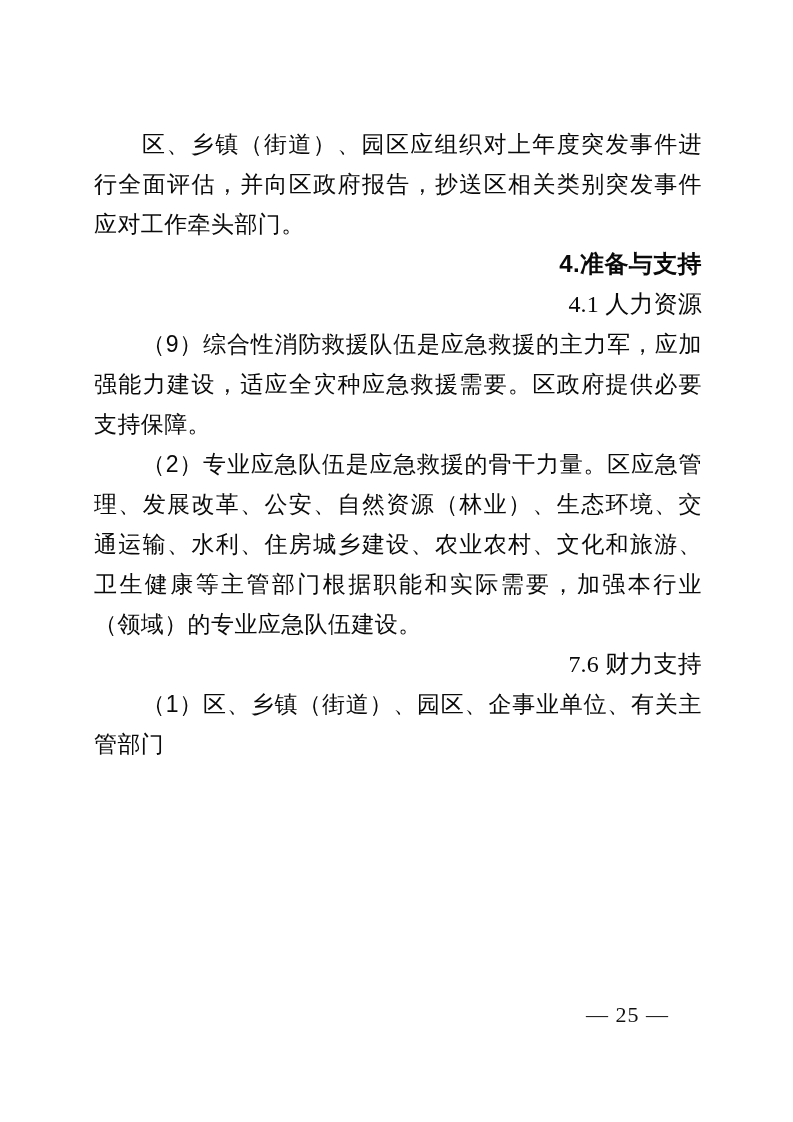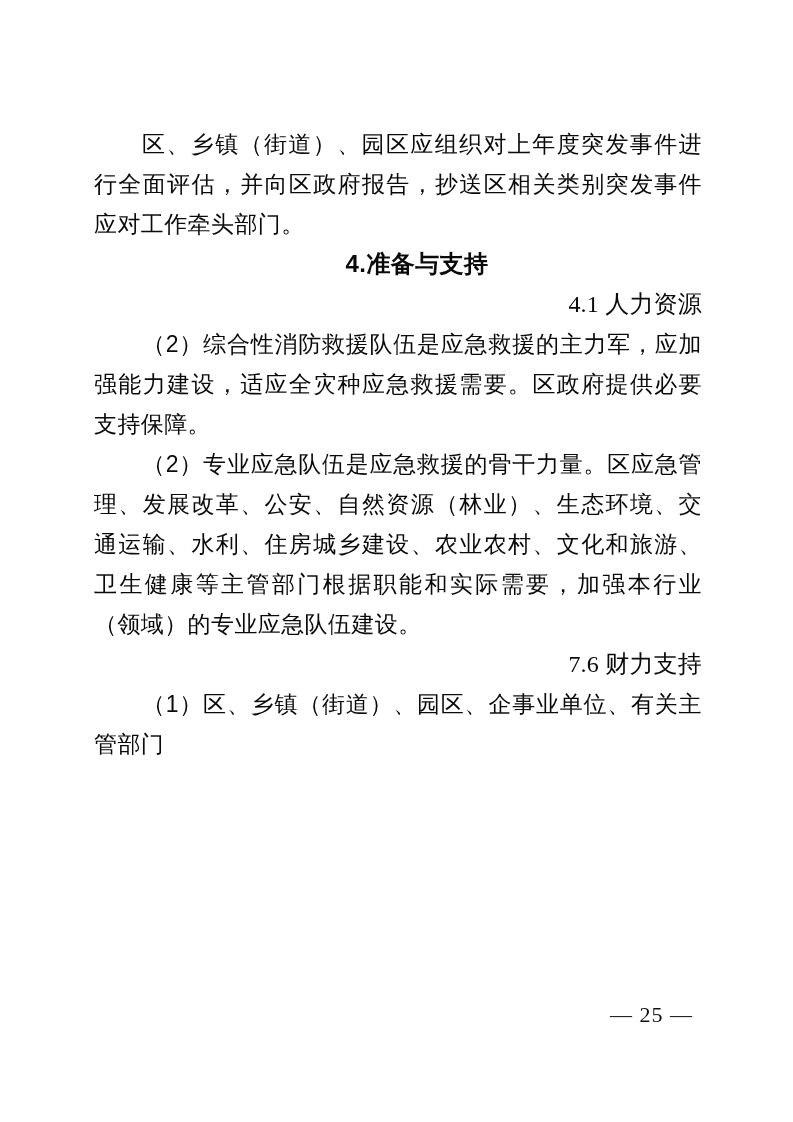--- a/index.html
+++ b/index.html
@@ -23,48 +23,48 @@
     margin: 0;
     font-size: 23px;
     line-height: 40px;
     text-align: justify;
     text-justify: inter-ideograph;
     text-indent: 48px;
     letter-spacing: 0.4px;
   }
   p.heading {
     font-weight: bold;
-    text-align: center;
+    text-align: right;
     text-indent: 38px;
     font-size: 24px;
   }
   p.subheading {
     font-family: "Liberation Serif", serif;
     text-align: right;
     text-indent: 40px;
     font-size: 24px;
     letter-spacing: 0.2px;
   }
   .page-number {
     position: absolute;
     top: 1002px;
-    right: 100px;
+    right: 124px;
     font-family: "Liberation Serif", serif;
     font-size: 22px;
     letter-spacing: 1px;
     color: #111111;
   }
 </style>
 </head>
 <body>
 
 <div class="page">
   <div class="content">
     <p class="body">区、乡镇（街道）、园区应组织对上年度突发事件进行全面评估，并向区政府报告，抄送区相关类别突发事件应对工作牵头部门。</p>
     <p class="heading">4.准备与支持</p>
     <p class="subheading">4.1 人力资源</p>
-    <p class="body">（2）综合性消防救援队伍是应急救援的主力军，应加强能力建设，适应全灾种应急救援需要。区政府提供必要支持保障。</p>
+    <p class="body">（9）综合性消防救援队伍是应急救援的主力军，应加强能力建设，适应全灾种应急救援需要。区政府提供必要支持保障。</p>
     <p class="body">（2）专业应急队伍是应急救援的骨干力量。区应急管理、发展改革、公安、自然资源（林业）、生态环境、交通运输、水利、住房城乡建设、农业农村、文化和旅游、卫生健康等主管部门根据职能和实际需要，加强本行业（领域）的专业应急队伍建设。</p>
     <p class="subheading">7.6 财力支持</p>
     <p class="body">（1）区、乡镇（街道）、园区、企事业单位、有关主管部门</p>
   </div>
   <div class="page-number">— 25 —</div>
 </div>
 
 </body></html>

